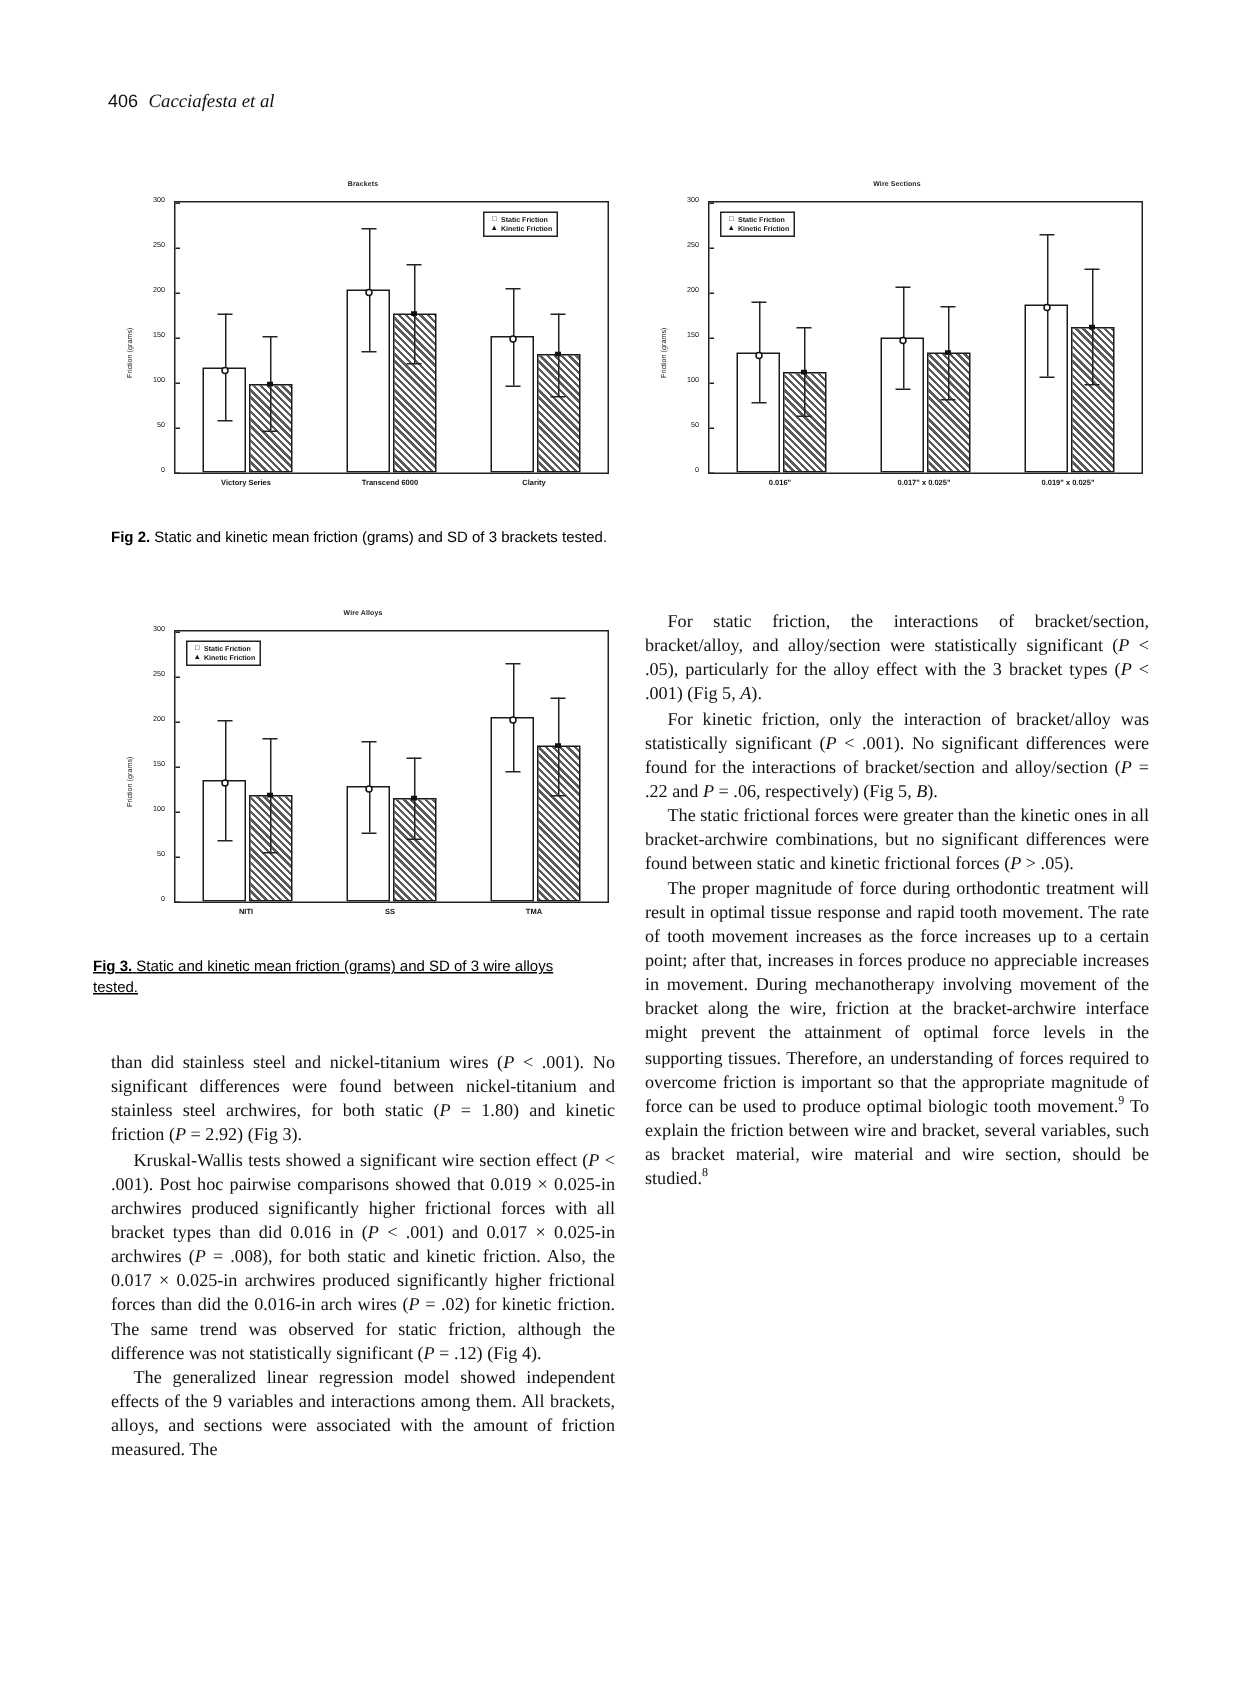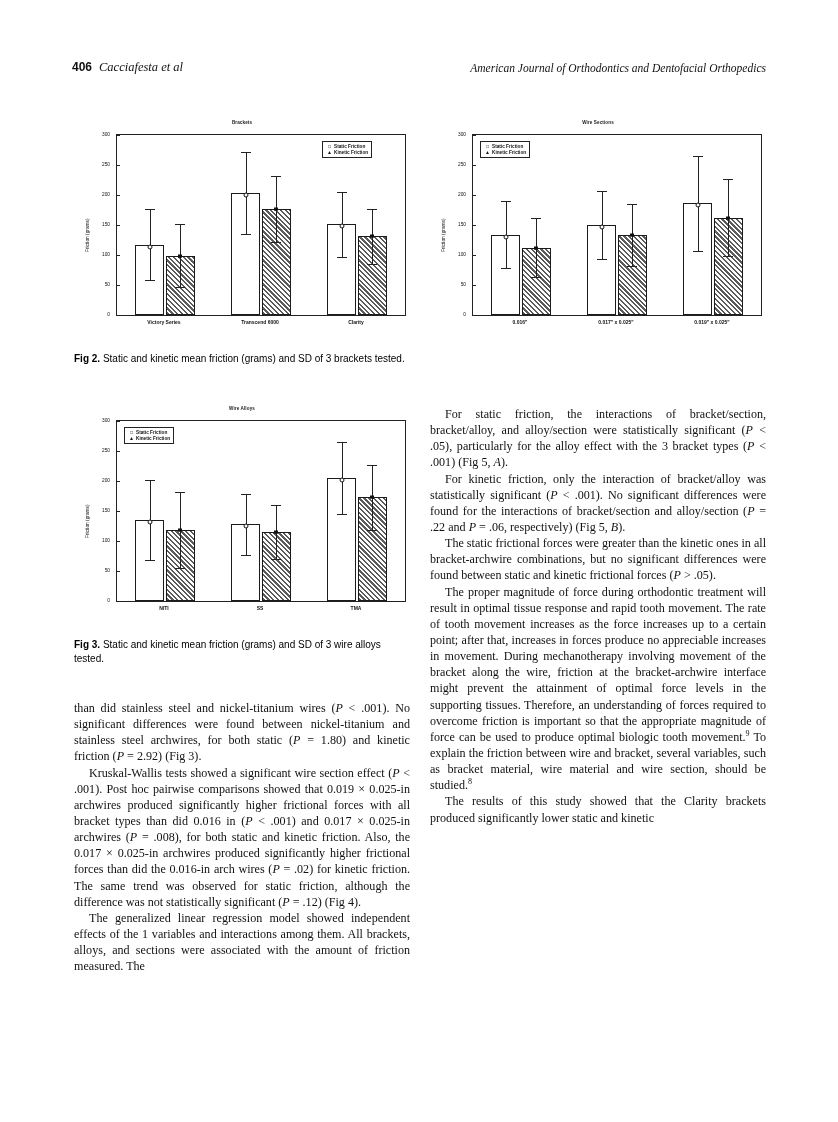--- a/index.html
+++ b/index.html
@@ -2,21 +2,21 @@
 <html><head>
 <meta charset="utf-8">
 <style>
   html,body{margin:0;padding:0;background:#fff;}
   body{width:838px;height:1122px;font-family:"Liberation Serif",serif;color:#111;position:relative;overflow:hidden;}
   .page{position:absolute;inset:0;}
 
   
   .runhead{position:absolute;left:72px;top:60px;width:694px;}
   .rh-left{position:absolute;left:0;top:0;font-size:11.5px;}
-  .rh-left .pg{font-family:"Liberation Sans",sans-serif;font-weight:bold;font-size:12px;}
+  .rh-left .pg{font-family:"Liberation Sans",sans-serif;font-weight:normal;font-size:12px;}
   .rh-left .au{font-style:italic;font-size:12.5px;margin-left:7px;}
   .rh-right{position:absolute;right:0;top:0;text-align:right;font-style:italic;font-size:11.5px;line-height:1.45;}
 
   
   .figbox{position:absolute;}
   .chart{position:relative;box-sizing:border-box;}
   .ctitle{position:absolute;left:0;right:0;top:0;text-align:center;
           font-family:"Liberation Sans",sans-serif;font-size:4.6px;font-weight:bold;color:#222;letter-spacing:.1px;}
   .plot{position:absolute;border:1px solid #222;border-right:1px solid #222;background:#fff;}
   .ylab{position:absolute;transform:rotate(-90deg);transform-origin:left top;
@@ -60,21 +60,20 @@
 </head>
 <body>
 
 <div class="page">
 
   <div class="runhead">
     <div class="rh-left">
       <span class="pg">406</span><span class="au">Cacciafesta et al</span>
     </div>
     <div class="rh-right">
-      <div>American Journal of Orthodontics and Dentofacial Orthopedics</div>
     </div>
   </div>
 
   <div class="figbox" style="left:74px;top:120px;width:336px;height:218px;">
     <div class="chart" id="chart-fig2" style="width:336px;height:218px;">
       <div class="ctitle">Brackets</div>
     <div class="plot" style="left: 42px; top: 14px; width: 288px; height: 180px;">
           <div class="ytickmark" style="left: 0px; top: 180px;"></div>
           <div class="ytickmark" style="left: 0px; top: 150px;"></div>
           <div class="ytickmark" style="left: 0px; top: 120px;"></div>
@@ -265,32 +264,31 @@
             <span class="legsym">□</span>
             <span class="legtxt">Static Friction</span>
           </div>
           <div class="legrow">
             <span class="legsym">▲</span>
             <span class="legtxt">Kinetic Friction</span>
           </div>
         </div>
       </div>
   </div>
-  <div class="caption" style="position:absolute;left:74px;top:638px;width:336px;">
+  <div class="caption" style="position:absolute;left:62px;top:638px;width:336px;text-decoration:underline;">
     <b>Fig 3.</b>
     <span>Static and kinetic mean friction (grams) and SD of 3 wire alloys tested.</span>
   </div>
 
   <div class="col" style="left:74px;top:700px;">
     <p class="noind">than did stainless steel and nickel-titanium wires (<i class="v">P</i> <span style="font-style:normal">&lt;</span> .001). No significant differences were found between nickel-titanium and stainless steel archwires, for both static (<i class="v">P</i> = 1.80) and kinetic friction (<i class="v">P</i> = 2.92) (Fig 3).</p>
     <p>Kruskal-Wallis tests showed a significant wire section effect (<i class="v">P</i> <span style="font-style:normal">&lt;</span> .001). Post hoc pairwise comparisons showed that 0.019 × 0.025-in archwires produced significantly higher frictional forces with all bracket types than did 0.016 in (<i class="v">P</i> <span style="font-style:normal">&lt;</span> .001) and 0.017 × 0.025-in archwires (<i class="v">P</i> = .008), for both static and kinetic friction. Also, the 0.017 × 0.025-in archwires produced significantly higher frictional forces than did the 0.016-in arch wires (<i class="v">P</i> = .02) for kinetic friction. The same trend was observed for static friction, although the difference was not statistically significant (<i class="v">P</i> = .12) (Fig 4).</p>
-    <p>The generalized linear regression model showed independent effects of the 1 variables and interactions among them. All brackets, alloys, and sections were associated with the amount of friction measured. The</p>
+    <p>The generalized linear regression model showed independent effects of the 9 variables and interactions among them. All brackets, alloys, and sections were associated with the amount of friction measured. The</p>
   </div>
 
   <div class="col" style="left:430px;top:406px;">
     <p>For static friction, the interactions of bracket/section, bracket/alloy, and alloy/section were statistically significant (<i class="v">P</i> <span style="font-style:normal">&lt;</span> .05), particularly for the alloy effect with the 3 bracket types (<i class="v">P</i> <span style="font-style:normal">&lt;</span> .001) (Fig 5, <i class="v">A</i>).</p>
     <p>For kinetic friction, only the interaction of bracket/alloy was statistically significant (<i class="v">P</i> <span style="font-style:normal">&lt;</span> .001). No significant differences were found for the interactions of bracket/section and alloy/section (<i class="v">P</i> = .22 and <i class="v">P</i> = .06, respectively) (Fig 5, <i class="v">B</i>).</p>
     <p>The static frictional forces were greater than the kinetic ones in all bracket-archwire combinations, but no significant differences were found between static and kinetic frictional forces (<i class="v">P</i> <span style="font-style:normal">&gt;</span> .05).</p>
     <p>The proper magnitude of force during orthodontic treatment will result in optimal tissue response and rapid tooth movement. The rate of tooth movement increases as the force increases up to a certain point; after that, increases in forces produce no appreciable increases in movement. During mechanotherapy involving movement of the bracket along the wire, friction at the bracket-archwire interface might prevent the attainment of optimal force levels in the supporting tissues. Therefore, an understanding of forces required to overcome friction is important so that the appropriate magnitude of force can be used to produce optimal biologic tooth movement.<sup>9</sup> To explain the friction between wire and bracket, several variables, such as bracket material, wire material and wire section, should be studied.<sup>8</sup></p>
-    <p>The results of this study showed that the Clarity brackets produced significantly lower static and kinetic</p>
   </div>
 
 </div>
 
 </body></html>

